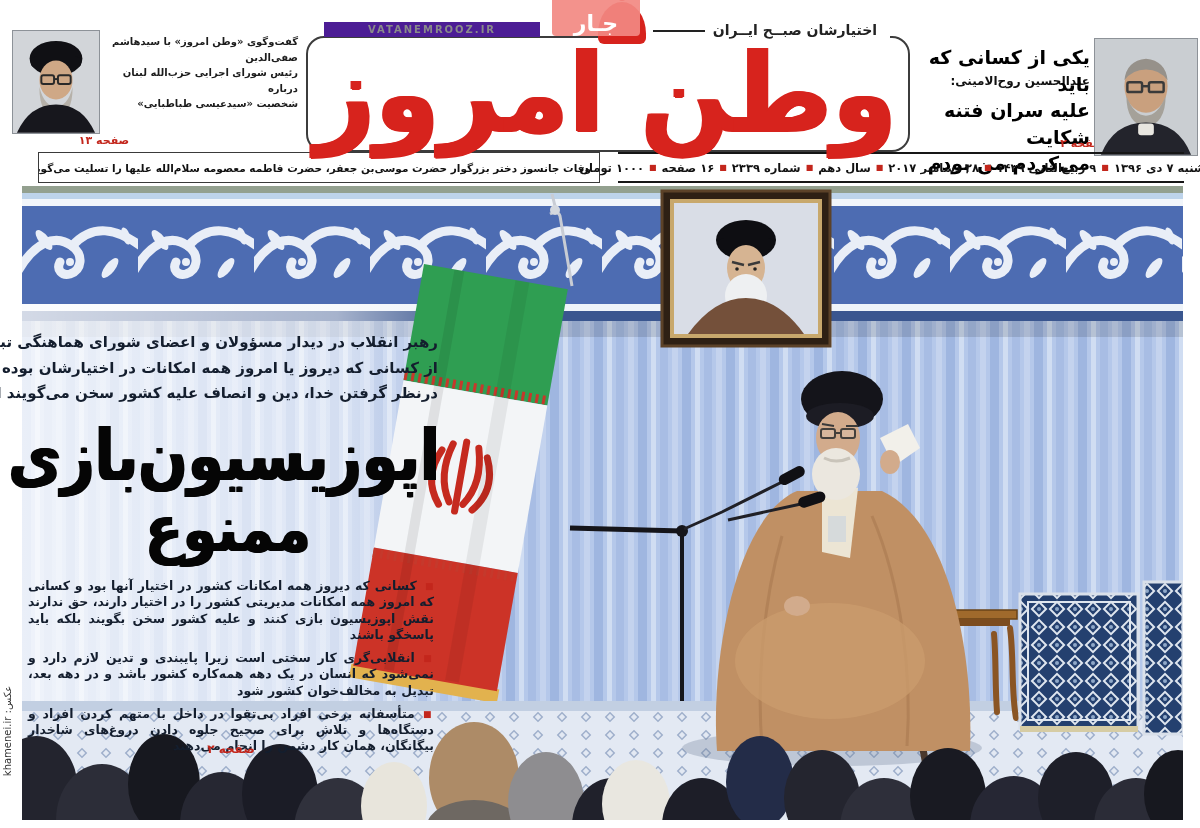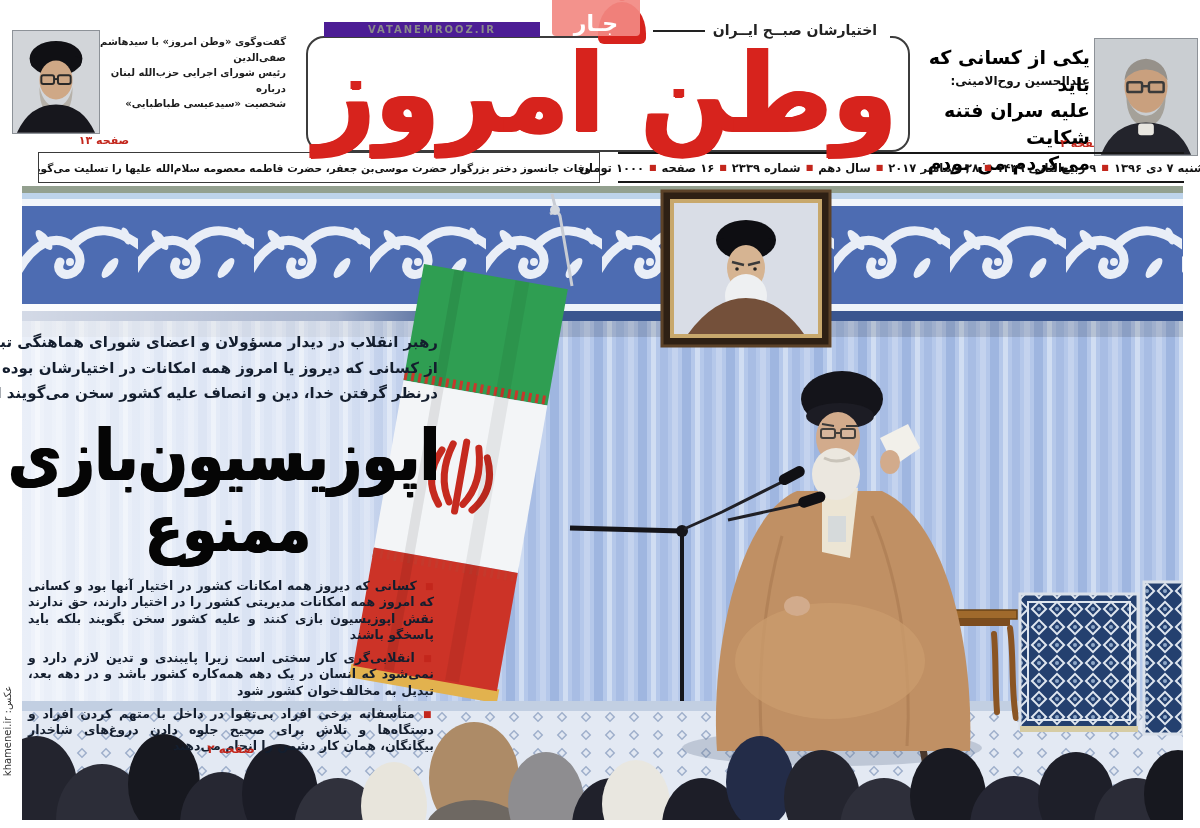--- a/index.html
+++ b/index.html
@@ -85,21 +85,21 @@
       <ellipse cx="44" cy="50" rx="17" ry="20" fill="#cfa886"></ellipse>
       <g stroke="#2a2a2a" stroke-width="2" fill="none">
         <rect x="29" y="45" width="13" height="9" rx="2"></rect>
         <rect x="46" y="45" width="13" height="9" rx="2"></rect>
         <path d="M42,49 h4"></path>
       </g>
       <path d="M27,57 Q27,86 44,88 Q61,86 61,57 Q56,77 44,77 Q32,77 27,57Z" fill="#b6b1a9"></path>
       <path d="M4,104 Q17,75 44,75 Q71,75 84,104 Z" fill="#17171d"></path>
     </svg>
   </div>
-  <div class="abs kicker" style="left:80px;top:34px;width:206px;">
+  <div class="abs kicker" style="left:92px;top:34px;width:206px;">
     <div>گفت‌وگوی «وطن امروز» با سیدهاشم صفی‌الدین</div>
     <div>رئیس شورای اجرایی حزب‌الله لبنان درباره</div>
     <div>شخصیت «سیدعیسی طباطبایی»</div>
   </div>
   <div class="abs page-ref" style="left:66px;top:134px;width:76px;">صفحه ۱۳</div>
 
   <div class="abs mh-box"></div>
   <div class="abs mh-dome"></div>
   <div class="abs mh-site">VATANEMROOZ.IR</div>
   <div class="abs mh-tag">اختیارشان صبــح ایــران</div>

